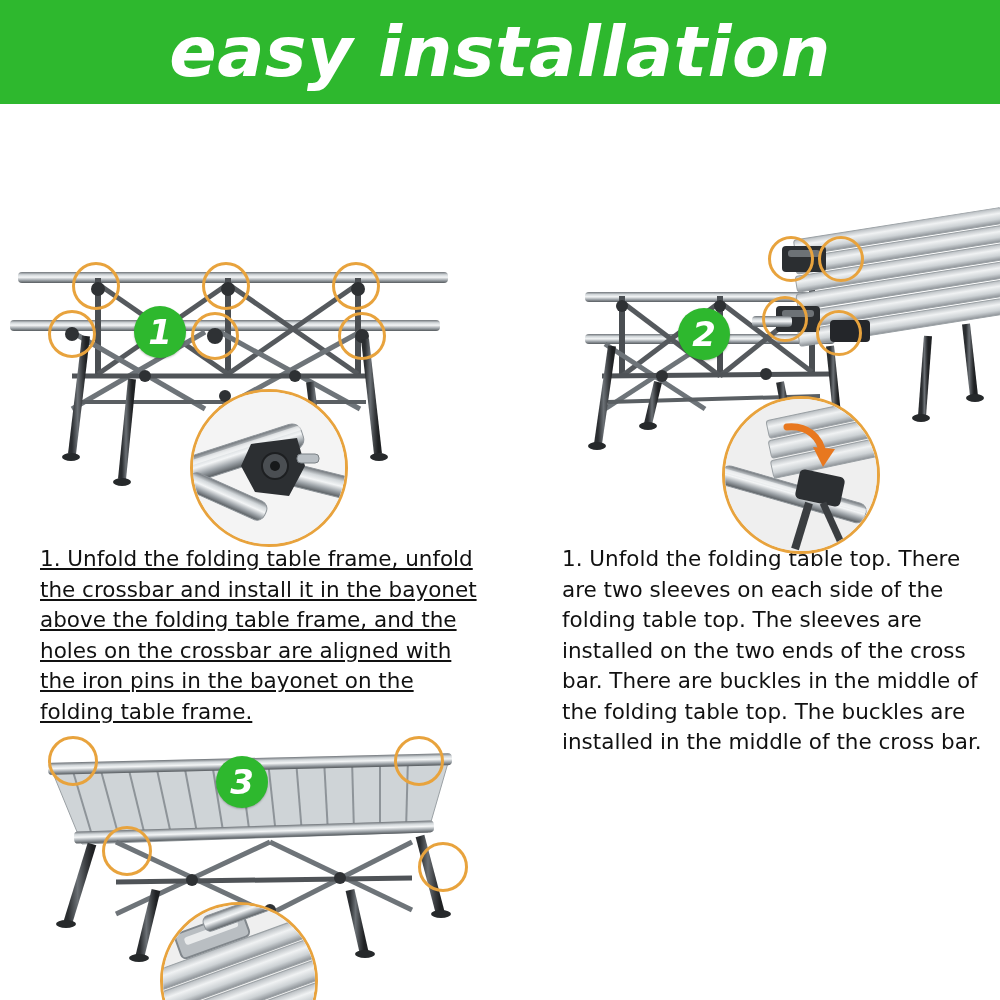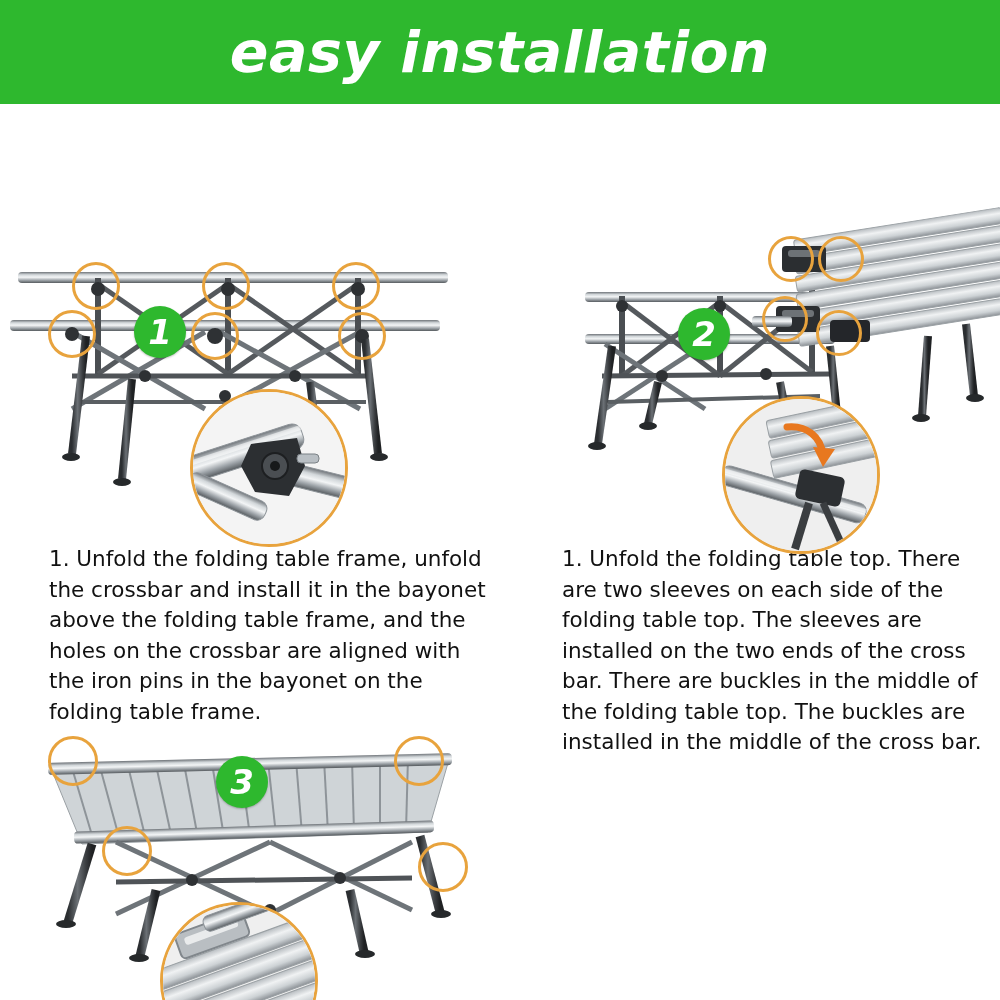--- a/index.html
+++ b/index.html
@@ -20,21 +20,21 @@
     width: 1000px;
     height: 104px;
     background: #2eb82e;
     display: flex;
     align-items: center;
     justify-content: center;
     box-sizing: border-box;
   }
   .banner-title {
     color: #ffffff;
-    font-size: 57px;
+    font-size: 70px;
     font-weight: bold;
     font-style: italic;
     letter-spacing: 0.5px;
     line-height: 1;
     font-family: "DejaVu Sans", sans-serif;
   }
 
   
   .content {
     position: relative;
@@ -203,21 +203,21 @@
 
         <g transform="rotate(24 46 112)">
           <rect x="-10" y="100" width="84" height="20" rx="8" fill="url(#tubeH)" stroke="#8e9499" stroke-width="1"></rect>
         </g>
 
         <rect x="104" y="62" width="22" height="9" rx="4" fill="#b9bfc4" stroke="#7b8186" stroke-width="1"></rect>
       </svg>
     </div>
   </div>
 
-  <div class="caption" style="left:49px; top:440px; width:450px;">1. Unfold the folding table frame, unfold the crossbar and install it in the bayonet above the folding table frame, and the holes on the crossbar are aligned with the iron pins in the bayonet on the folding table frame.</div>
+  <div class="caption" style="left:40px; top:440px; width:450px;text-decoration:underline;">1. Unfold the folding table frame, unfold the crossbar and install it in the bayonet above the folding table frame, and the holes on the crossbar are aligned with the iron pins in the bayonet on the folding table frame.</div>
 
   <div class="fig" style="left:530px; top:20px; width:470px; height:400px;">
 
     <svg class="fig-svg" width="470" height="400" viewBox="0 0 470 400">
       <defs>
         <linearGradient id="slatG" x1="0" y1="0" x2="0" y2="1">
           <stop offset="0%" stop-color="#b7bcc0"></stop>
           <stop offset="35%" stop-color="#f0f2f3"></stop>
           <stop offset="70%" stop-color="#cdd2d5"></stop>
           <stop offset="100%" stop-color="#8c9196"></stop>

